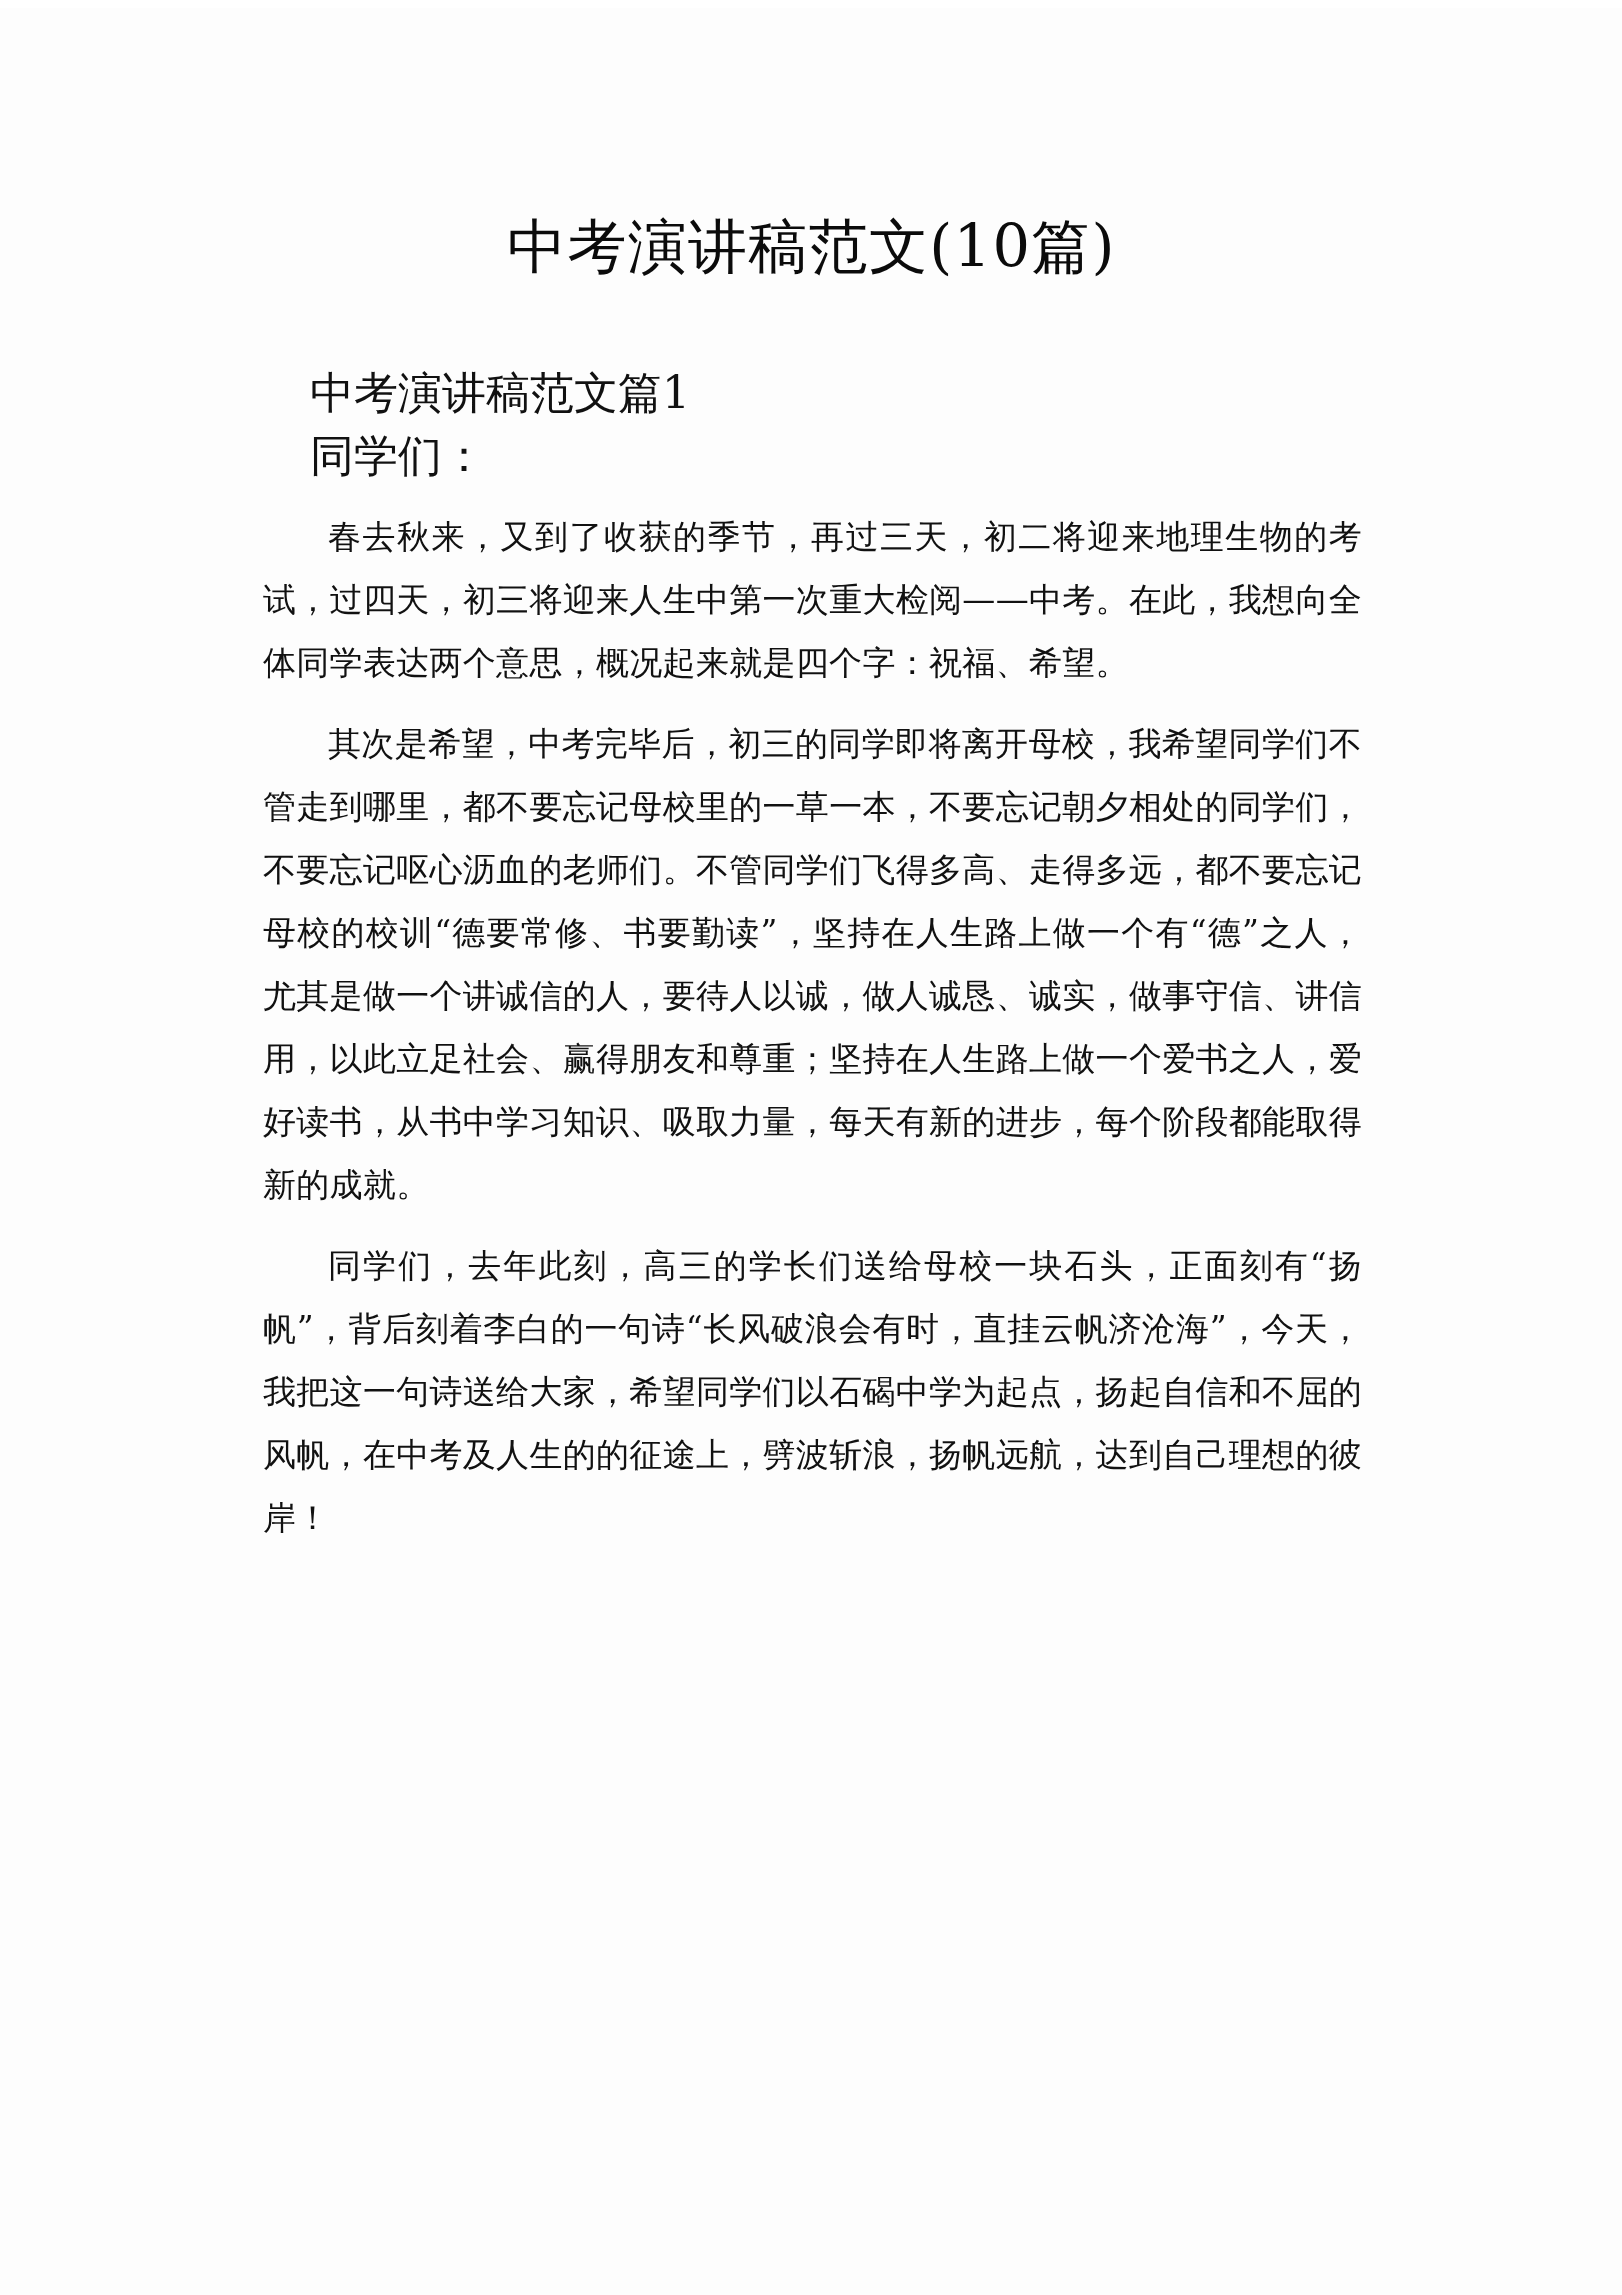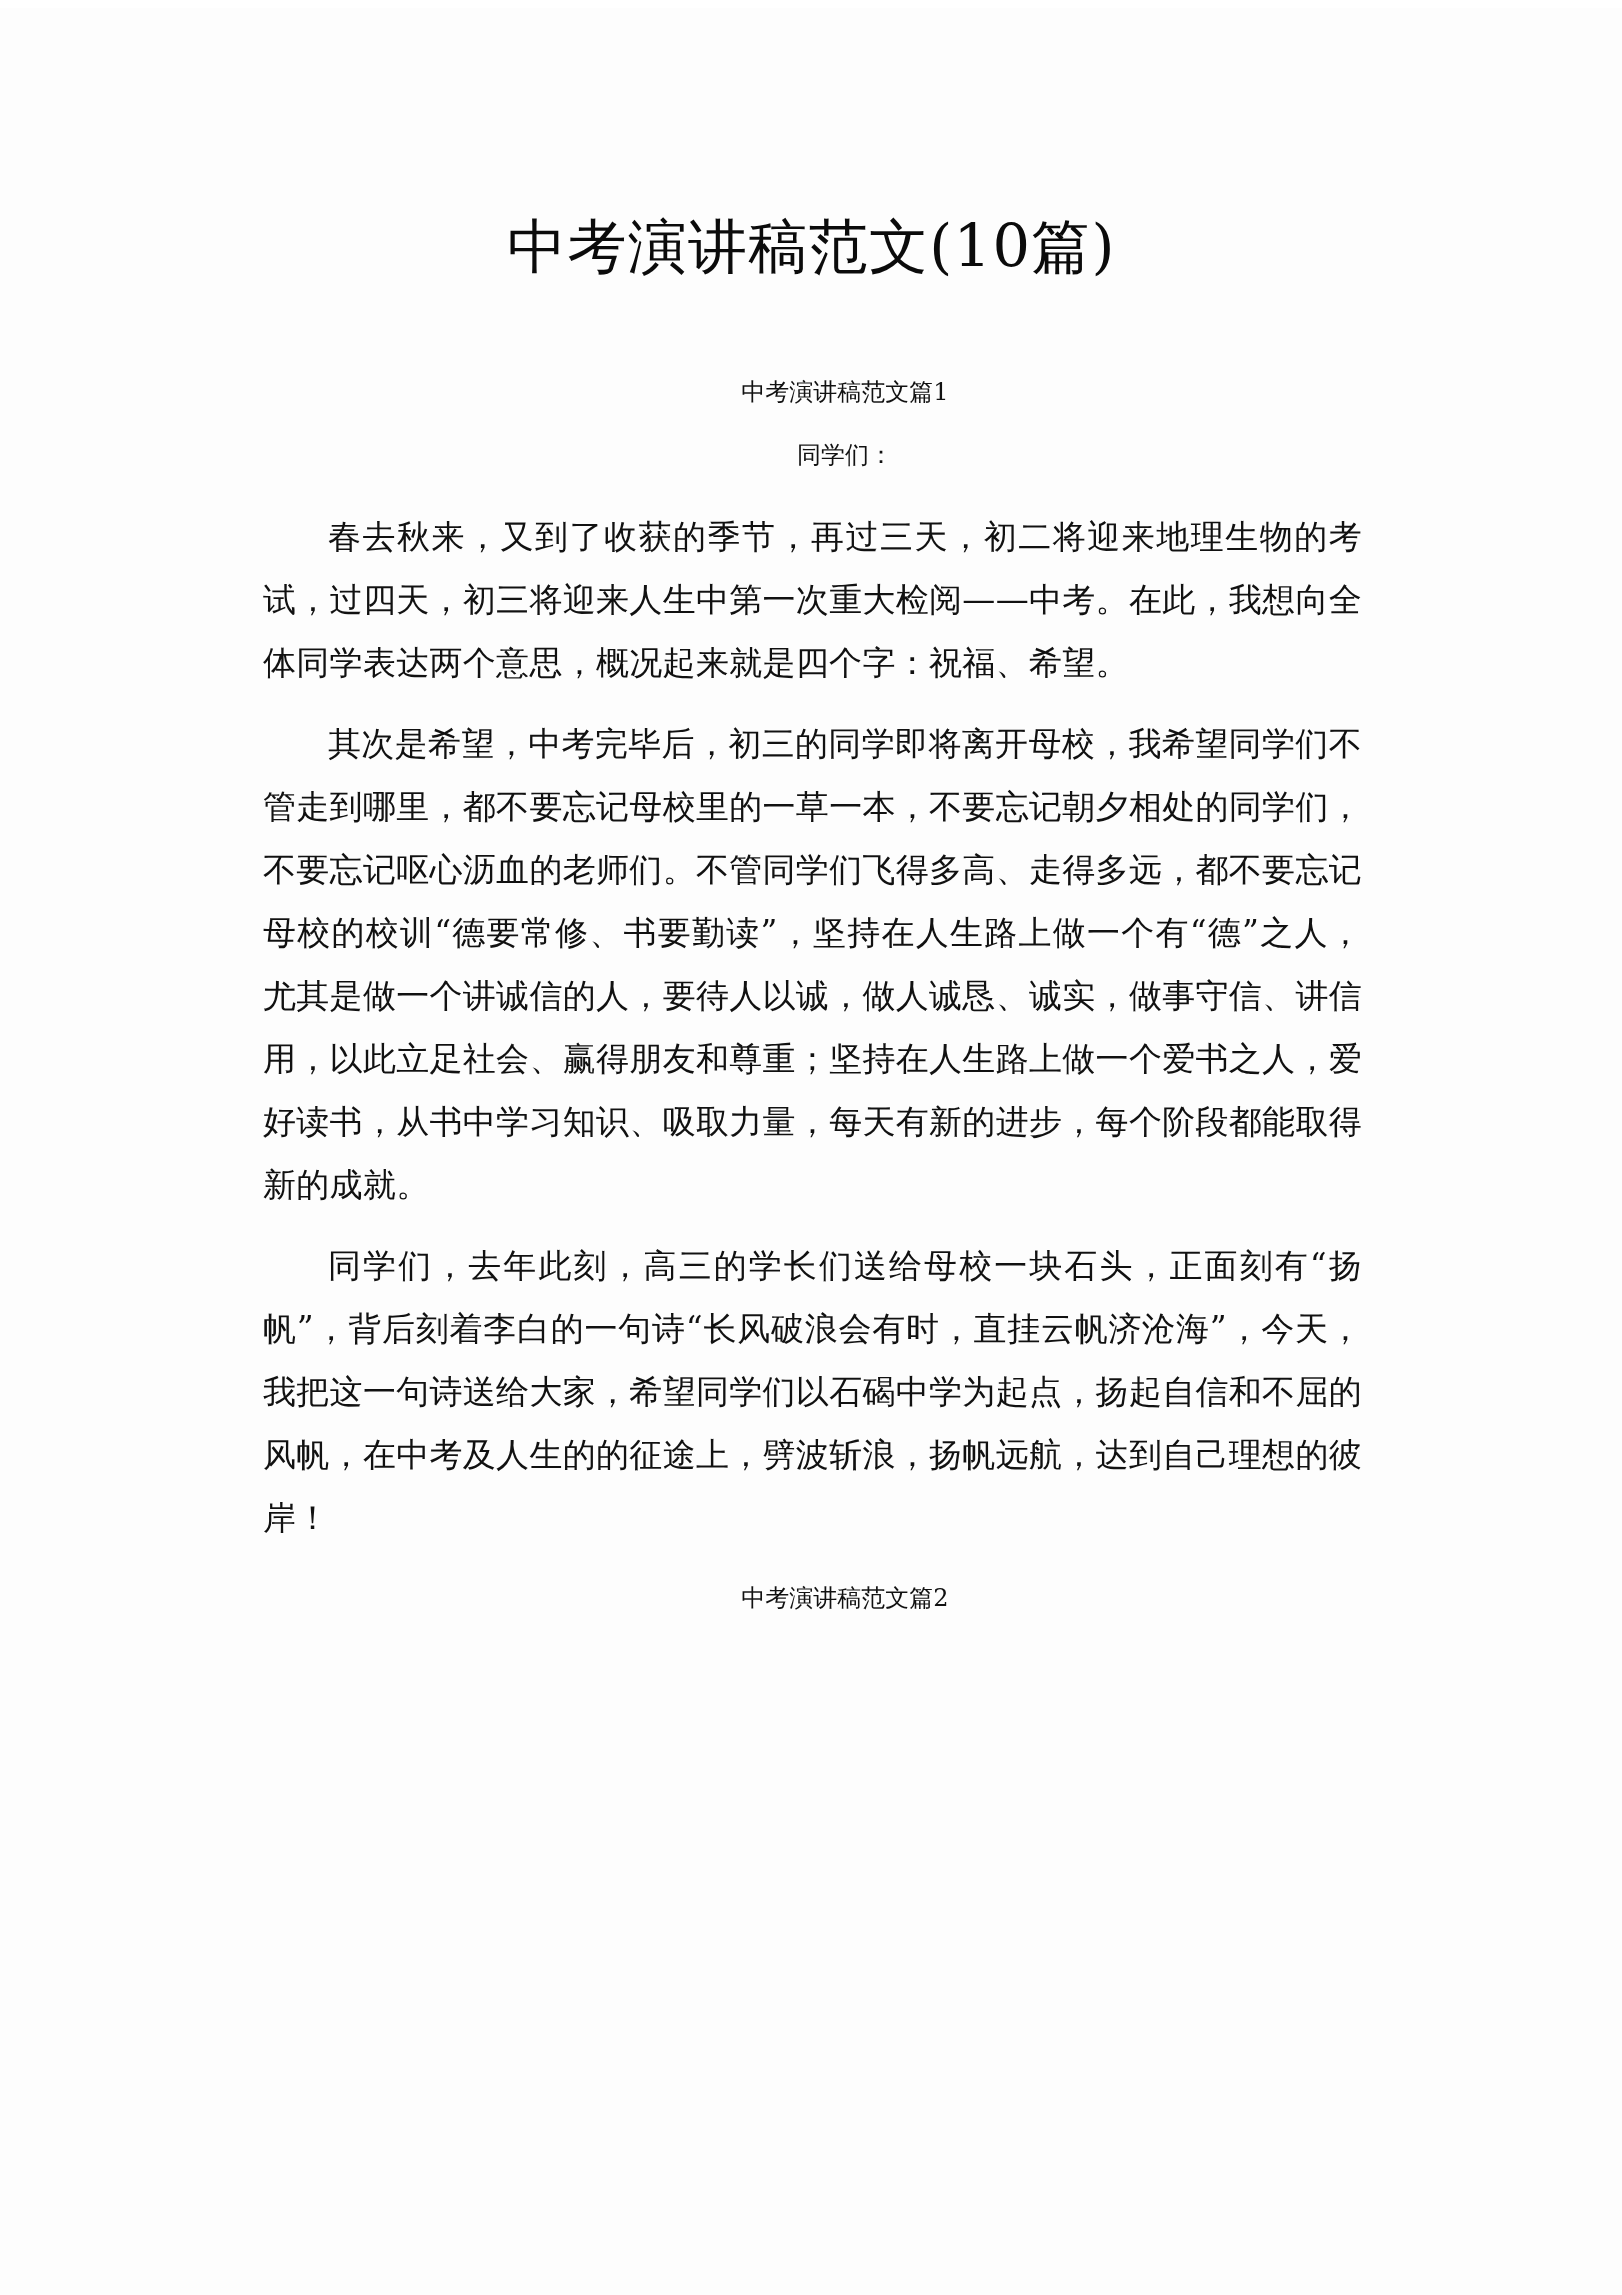--- a/index.html
+++ b/index.html
@@ -44,35 +44,33 @@
     margin: 18px;
     font-size: 33px;
     line-height: 63px;
     text-indent: 65px;
     text-align: justify;
     text-justify: inter-character;
     letter-spacing: 0.3px;
   }
   .heading {
     margin: 0;
-    font-size: 24px;
+    font-size: 44px;
     line-height: 63px;
     text-indent: 65px;
-    text-align: center;
   }
 </style>
 </head>
 <body>
 
 <div class="page">
   <div class="title">中考演讲稿范文(10篇)</div>
 
   <div class="body">
     <p class="heading">中考演讲稿范文篇1</p>
     <p class="heading">同学们：</p>
     <p class="para">春去秋来，又到了收获的季节，再过三天，初二将迎来地理生物的考试，过四天，初三将迎来人生中第一次重大检阅——中考。在此，我想向全体同学表达两个意思，概况起来就是四个字：祝福、希望。</p>
     <p class="para">其次是希望，中考完毕后，初三的同学即将离开母校，我希望同学们不管走到哪里，都不要忘记母校里的一草一本，不要忘记朝夕相处的同学们，不要忘记呕心沥血的老师们。不管同学们飞得多高、走得多远，都不要忘记母校的校训“德要常修、书要勤读”，坚持在人生路上做一个有“德”之人，尤其是做一个讲诚信的人，要待人以诚，做人诚恳、诚实，做事守信、讲信用，以此立足社会、赢得朋友和尊重；坚持在人生路上做一个爱书之人，爱好读书，从书中学习知识、吸取力量，每天有新的进步，每个阶段都能取得新的成就。</p>
     <p class="para">同学们，去年此刻，高三的学长们送给母校一块石头，正面刻有“扬帆”，背后刻着李白的一句诗“长风破浪会有时，直挂云帆济沧海”，今天，我把这一句诗送给大家，希望同学们以石碣中学为起点，扬起自信和不屈的风帆，在中考及人生的的征途上，劈波斩浪，扬帆远航，达到自己理想的彼岸！</p>
 
-    <p class="heading">中考演讲稿范文篇2</p>
   </div>
 </div>
 
 
 </body></html>

